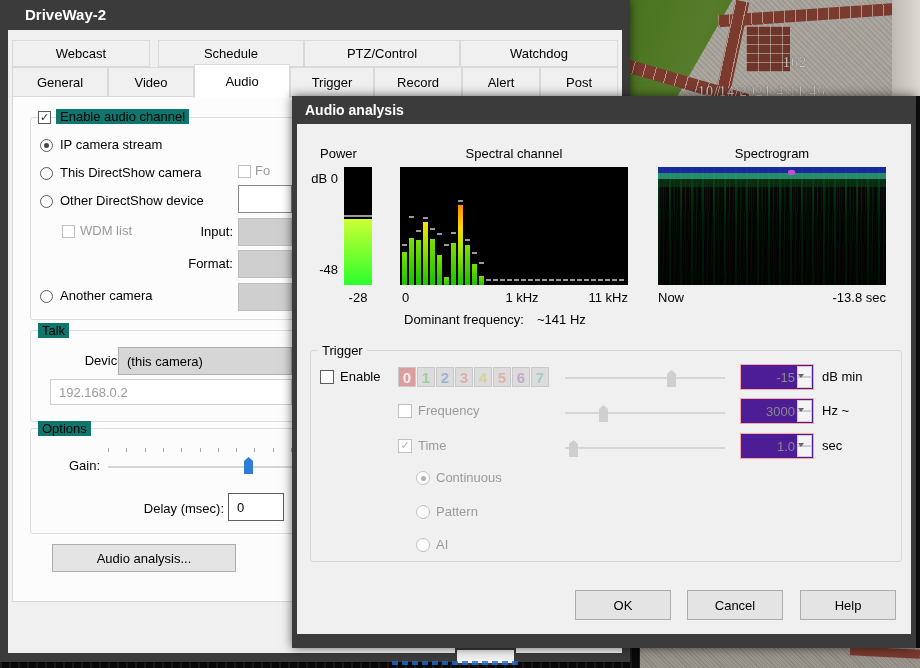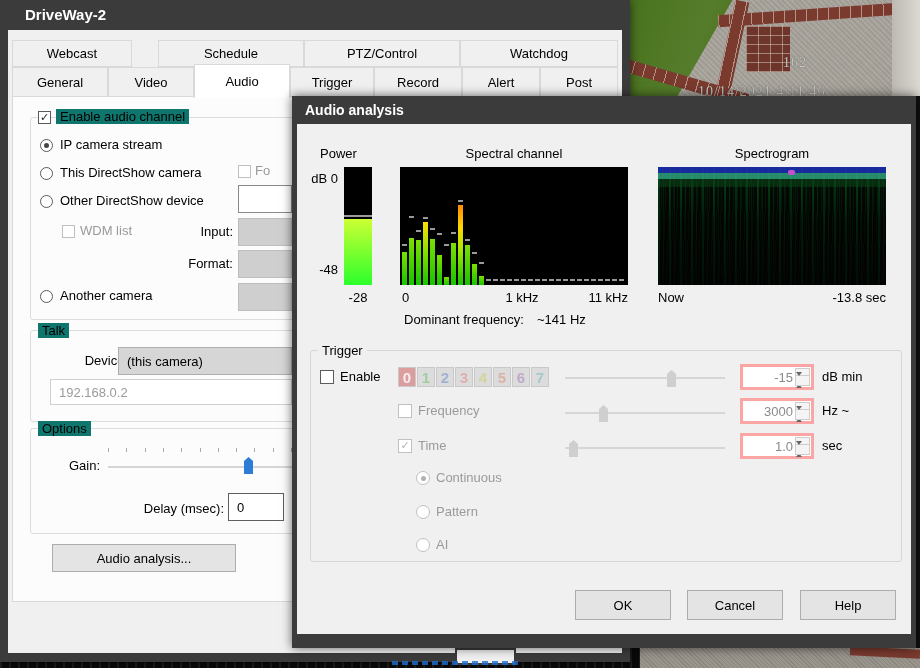--- a/index.html
+++ b/index.html
@@ -48,21 +48,21 @@
   .radio .dot{position:absolute;left:3px;top:3px;width:5px;height:5px;border-radius:50%;background:#454545;}
   .radio.disabled .dot{background:#b0b0b0;}
   .gray-label{color:#9a9a9a;}
   .txtfield{background:#fff;border:1px solid #cfcfcf;box-sizing:border-box;display:flex;align-items:center;padding-left:8px;}
   .grayfield{background:#cfcfcf;border:1px solid #bdbdbd;box-sizing:border-box;}
   .combo{background:#d6d6d6;border:1px solid #aeaeae;box-sizing:border-box;display:flex;align-items:center;padding-left:8px;}
   .btn{background:#e4e4e4;border:1px solid #adadad;box-sizing:border-box;display:flex;align-items:center;justify-content:center;cursor:default;}
   .slider-track{height:2px;background:#d6d6d6;}
   .slider-thumb{width:9px;height:17px;background:#cfcfcf;clip-path:polygon(50% 0,100% 24%,100% 100%,0 100%,0 24%);}
   .slider-thumb.blue{background:#2d7cd6;}
-  .spinner{background:#ffffff;border:3px solid #fca5a5;box-sizing:border-box;text-decoration:underline;}
+  .spinner{background:#4c1d95;border:1px solid #fca5a5;box-sizing:border-box;text-decoration:underline;}
   .spin-val{position:absolute;left:0;top:0;right:18px;bottom:0;display:flex;align-items:center;justify-content:flex-end;color:#8a8a8a;}
   .spin-btn{position:absolute;right:1px;width:15px;height:11px;background:#f4f4f4;border:1px solid #cdcdcd;box-sizing:border-box;}
   .arrow-up{width:0;height:0;border-left:3px solid transparent;border-right:3px solid transparent;border-bottom:4px solid #666;margin:2px auto;}
   .arrow-dn{width:0;height:0;border-left:3px solid transparent;border-right:3px solid transparent;border-top:4px solid #666;margin:2px auto;}
   
   .meter{background:#000;}
   .digitbox{width:18px;height:20px;border:1px solid #c3c3c3;background:#d9d9d9;box-sizing:border-box;
     display:flex;align-items:center;justify-content:center;font-weight:bold;font-size:15px;opacity:.85;}
   .spectrogram{background:#050805;
     background-image:
@@ -93,21 +93,21 @@
   <div class="abs photo-bottom"></div>
   <div class="abs brick-wedge"></div>
   <div class="abs bg-whitebox"></div>
   <div class="abs blue-marks"></div>
 
   <div id="dlg1" class="abs dlg-frame">
     <div class="abs dlg-title" style="left:25px;top:6px;">DriveWay-2</div>
     <div class="abs dlg-body" style="left:8px;top:30px;width:614px;height:623px;"></div>
 
     <div id="tabrow1" class="abs" style="left:12px;top:40px;width:606px;height:27px;">
-        <div class="tab abs" style="left: 0px; top: 0px; width: 120px; height: 27px;">Webcast</div>
+        <div class="tab abs" style="left: 0px; top: 0px; width: 138px; height: 27px;">Webcast</div>
         <div class="tab abs" style="left: 146px; top: 0px; width: 146px; height: 27px;">Schedule</div>
         <div class="tab abs" style="left: 292px; top: 0px; width: 156px; height: 27px;">PTZ/Control</div>
         <div class="tab abs" style="left: 448px; top: 0px; width: 158px; height: 27px;">Watchdog</div>
       </div>
     <div id="tabrow2" class="abs" style="left:12px;top:67px;width:606px;height:30px;">
         <div class="tab abs" style="left: 0px; top: 0px; width: 96px; height: 30px;">General</div>
         <div class="tab abs" style="left: 96px; top: 0px; width: 86px; height: 30px;">Video</div>
         <div class="tab abs active" style="left: 182px; top: -3px; width: 96px; height: 34px;">Audio</div>
         <div class="tab abs" style="left: 278px; top: 0px; width: 84px; height: 30px;">Trigger</div>
         <div class="tab abs" style="left: 362px; top: 0px; width: 88px; height: 30px;">Record</div>

